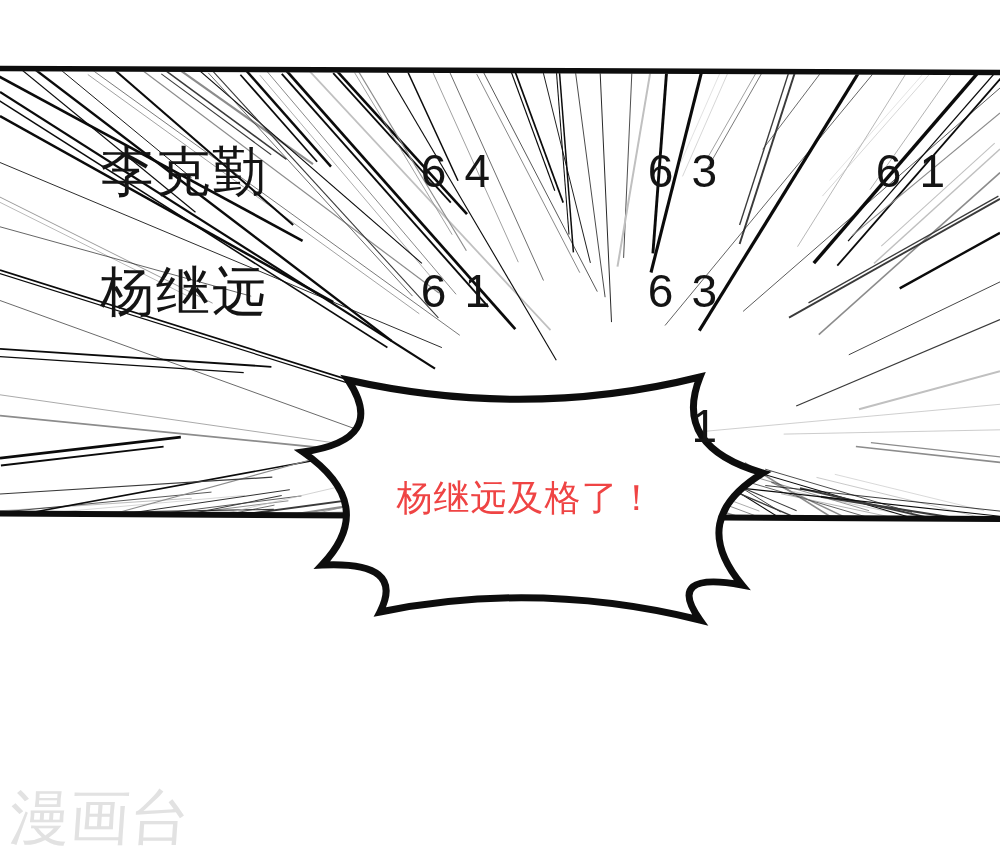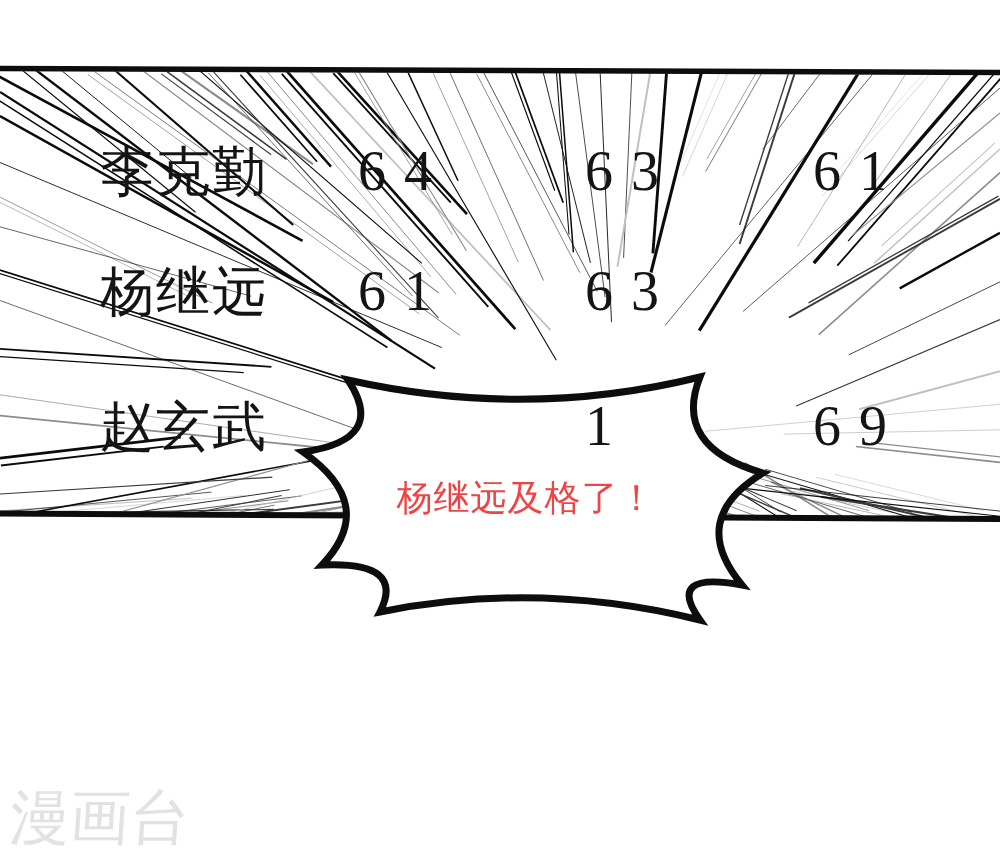--- a/index.html
+++ b/index.html
@@ -26,23 +26,23 @@
   .row-2{top:262px;padding-left:32px;}
   .row-3{top:397px;}
   .student-name{
     position:absolute;left:100px;top:0;
     font-size:54px;line-height:58px;letter-spacing:2px;
     color:var(--ink);white-space:nowrap;
     font-family:"Liberation Sans",sans-serif;
   }
   .score{
     position:absolute;top:0;width:150px;height:58px;
-    text-align:left;white-space:nowrap;
-    font-family:Liberation Serif, serif;
-    font-size:56px;line-height:58px;letter-spacing:18px;
+    text-align:right;white-space:nowrap;
+    font-family:Liberation Sans, sans-serif;
+    font-size:46px;line-height:58px;letter-spacing:18px;
     color:var(--ink);
   }
   .c1{left:358px;}  
   .c2{left:585px;}  
   .c3{left:813px;}  
   .bubble-text{
     position:absolute;left:330px;top:474px;width:392px;
     text-align:center;
     font-size:36px;line-height:48px;letter-spacing:1px;
     color:#ef4444;
@@ -227,25 +227,20 @@
     <div class="student-name">李克勤</div>
     <div class="score c1">64</div>
     <div class="score c2">63</div>
     <div class="score c3">61</div>
   </div>
   <div class="score-row row-2">
     <div class="student-name">杨继远</div>
     <div class="score c1">61</div>
     <div class="score c2">63</div>
   </div>
-  <div class="score-row row-3">
-    <div class="student-name">赵玄武</div>
-    <div class="score c1"></div>
-    <div class="score c3">69</div>
-  </div>
 
   <svg id="bubble-svg" viewBox="0 0 1000 859" xmlns="http://www.w3.org/2000/svg">
     <path d="M348,380
          Q527,420 700,377
          Q672,447 763,473
          Q687,519 742,585
          Q665,571 700,620
          Q538,580 380,612
          Q406,561 322,565
          Q379,505 303,452

